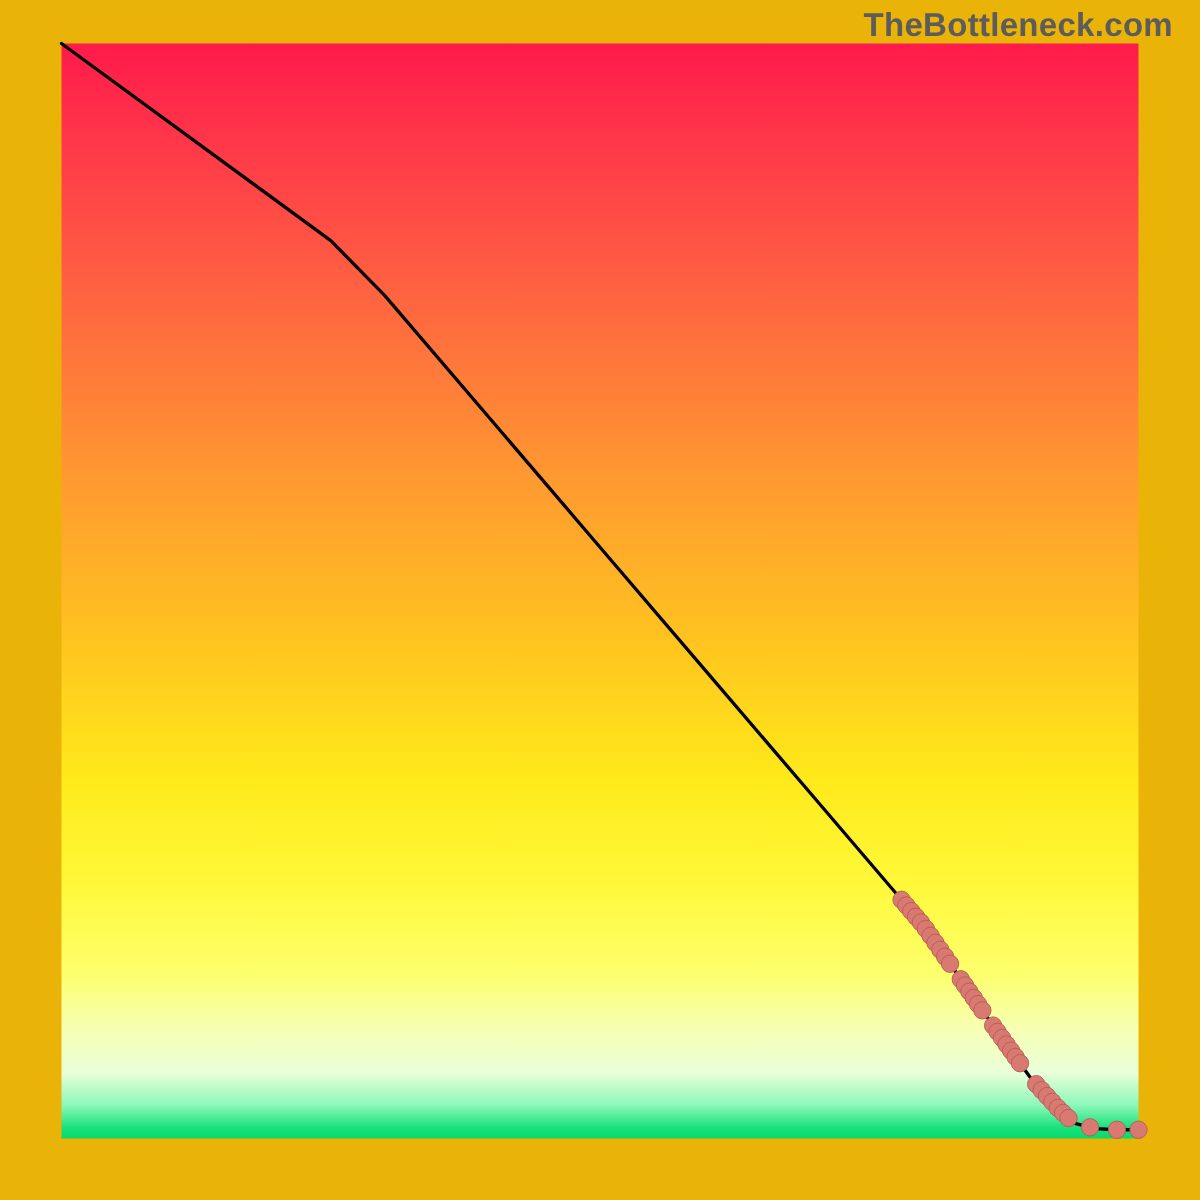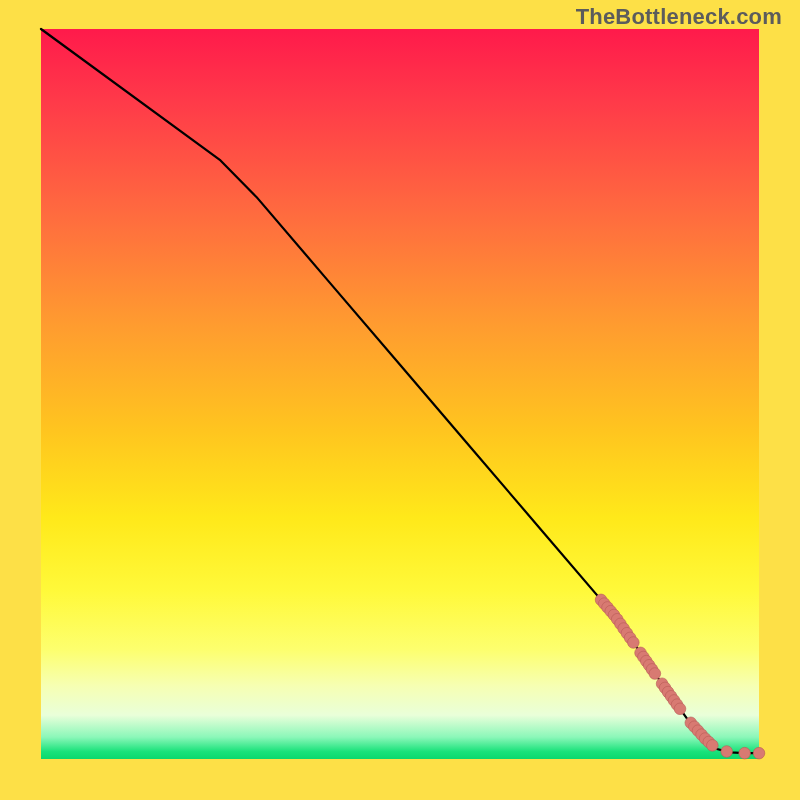--- a/index.html
+++ b/index.html
@@ -8,21 +8,21 @@
     width: 800px;
     height: 800px;
     background: #000;
     font-family: Arial, Helvetica, sans-serif;
     overflow: hidden;
   }
   .frame {
     position: relative;
     width: 800px;
     height: 800px;
-    background: #fde047;
+    background: #eab308;
   }
   .watermark {
     position: absolute;
     top: 4px;
     right: 18px;
     color: #5c5c5c;
     font-size: 22px;
     font-weight: 600;
     letter-spacing: 0.2px;
     user-select: none;

